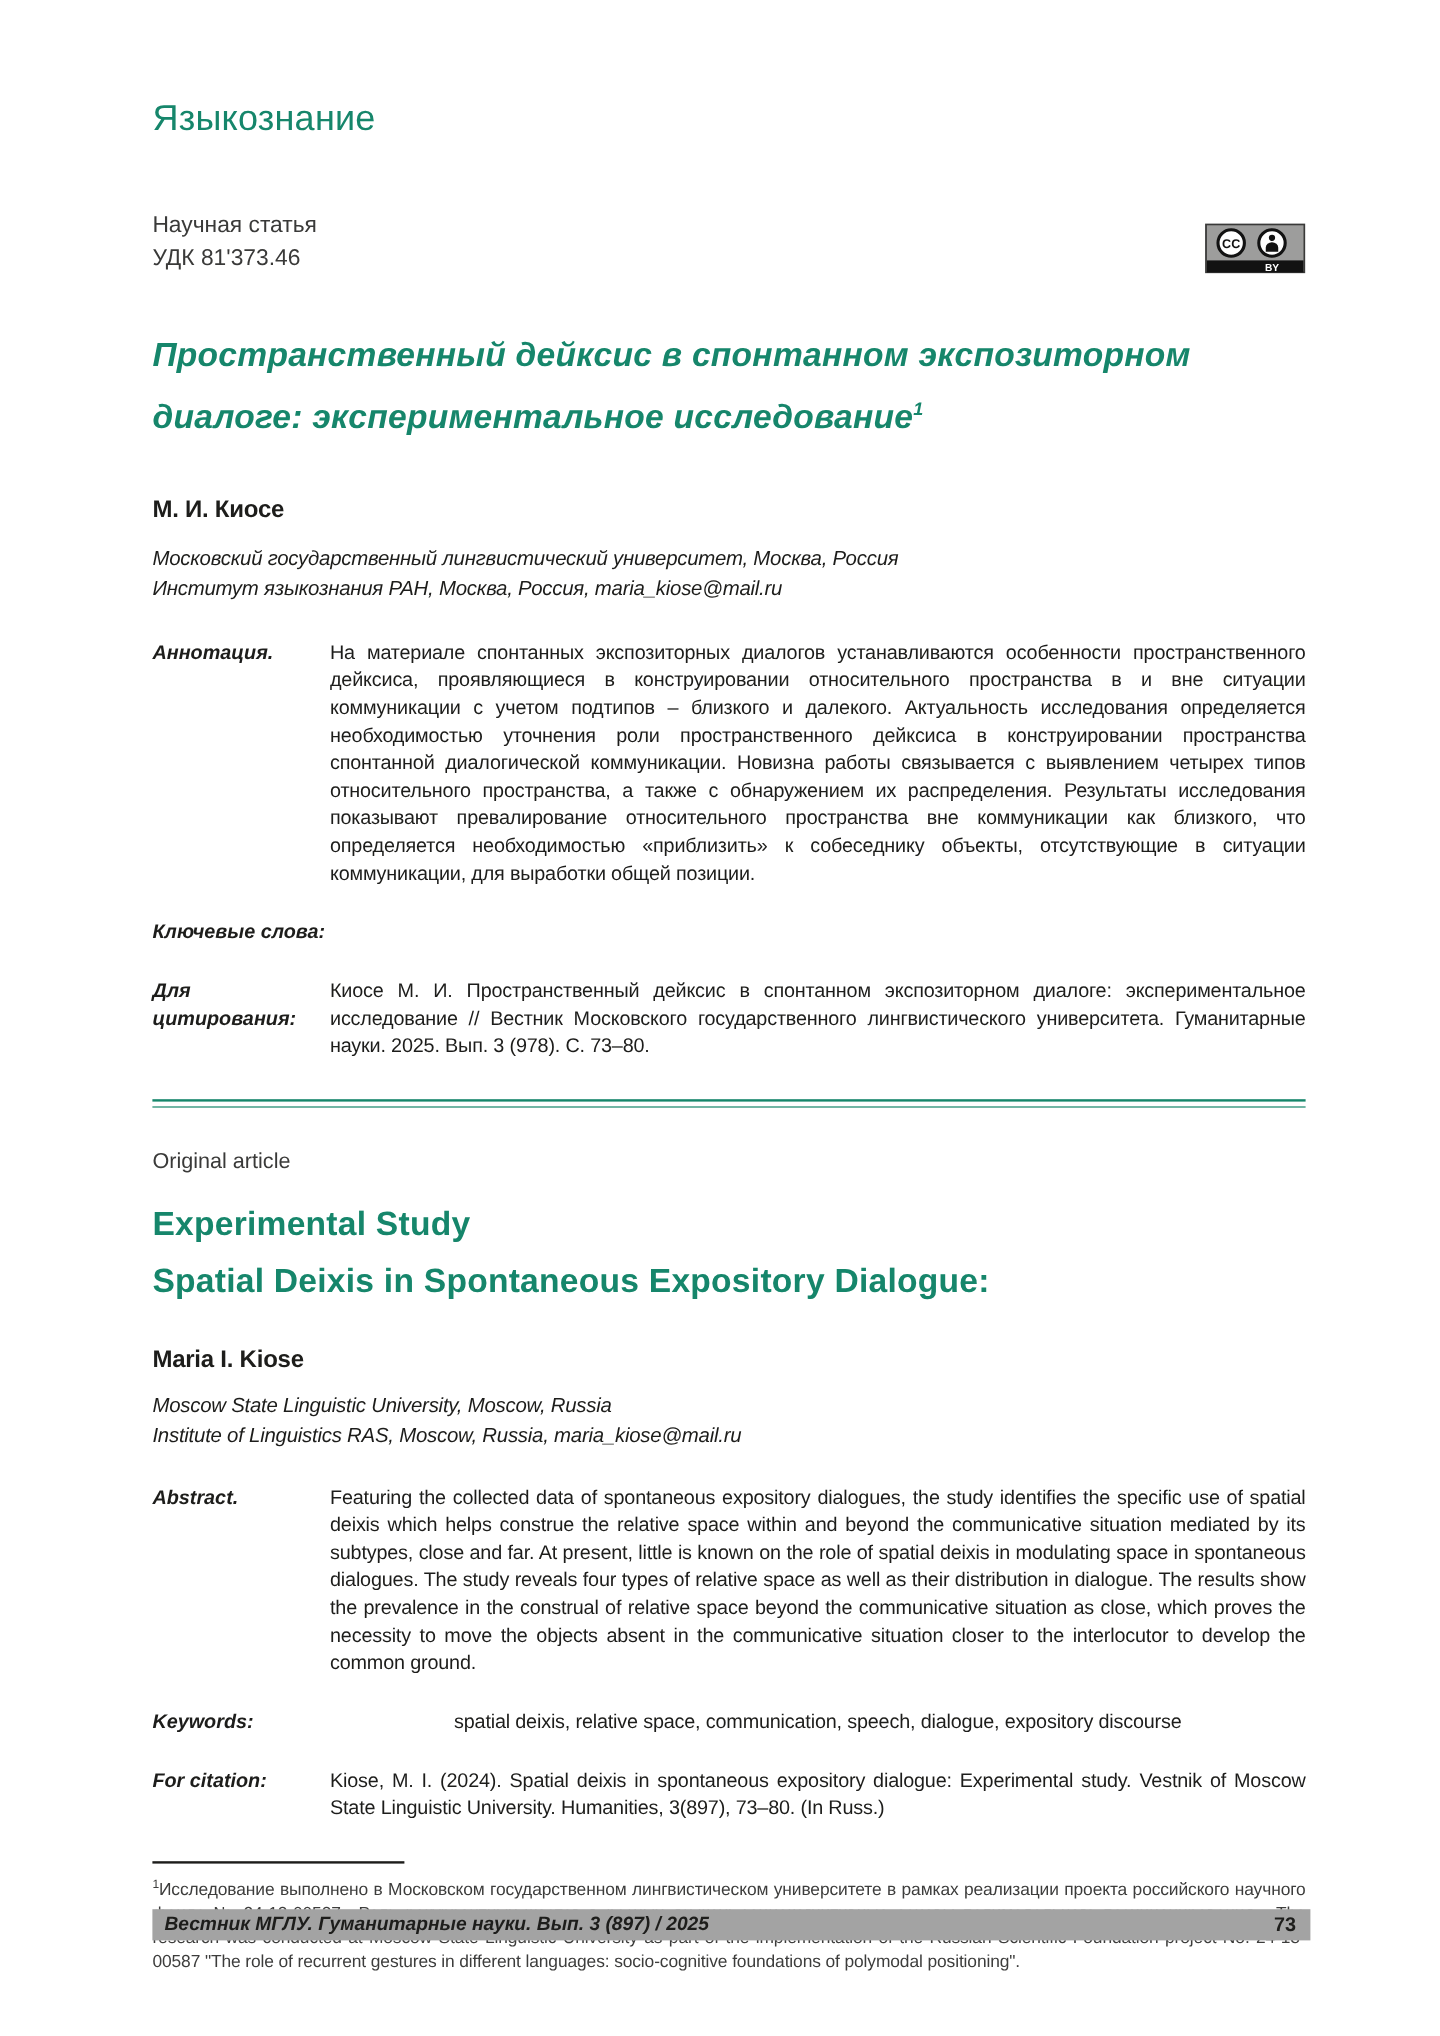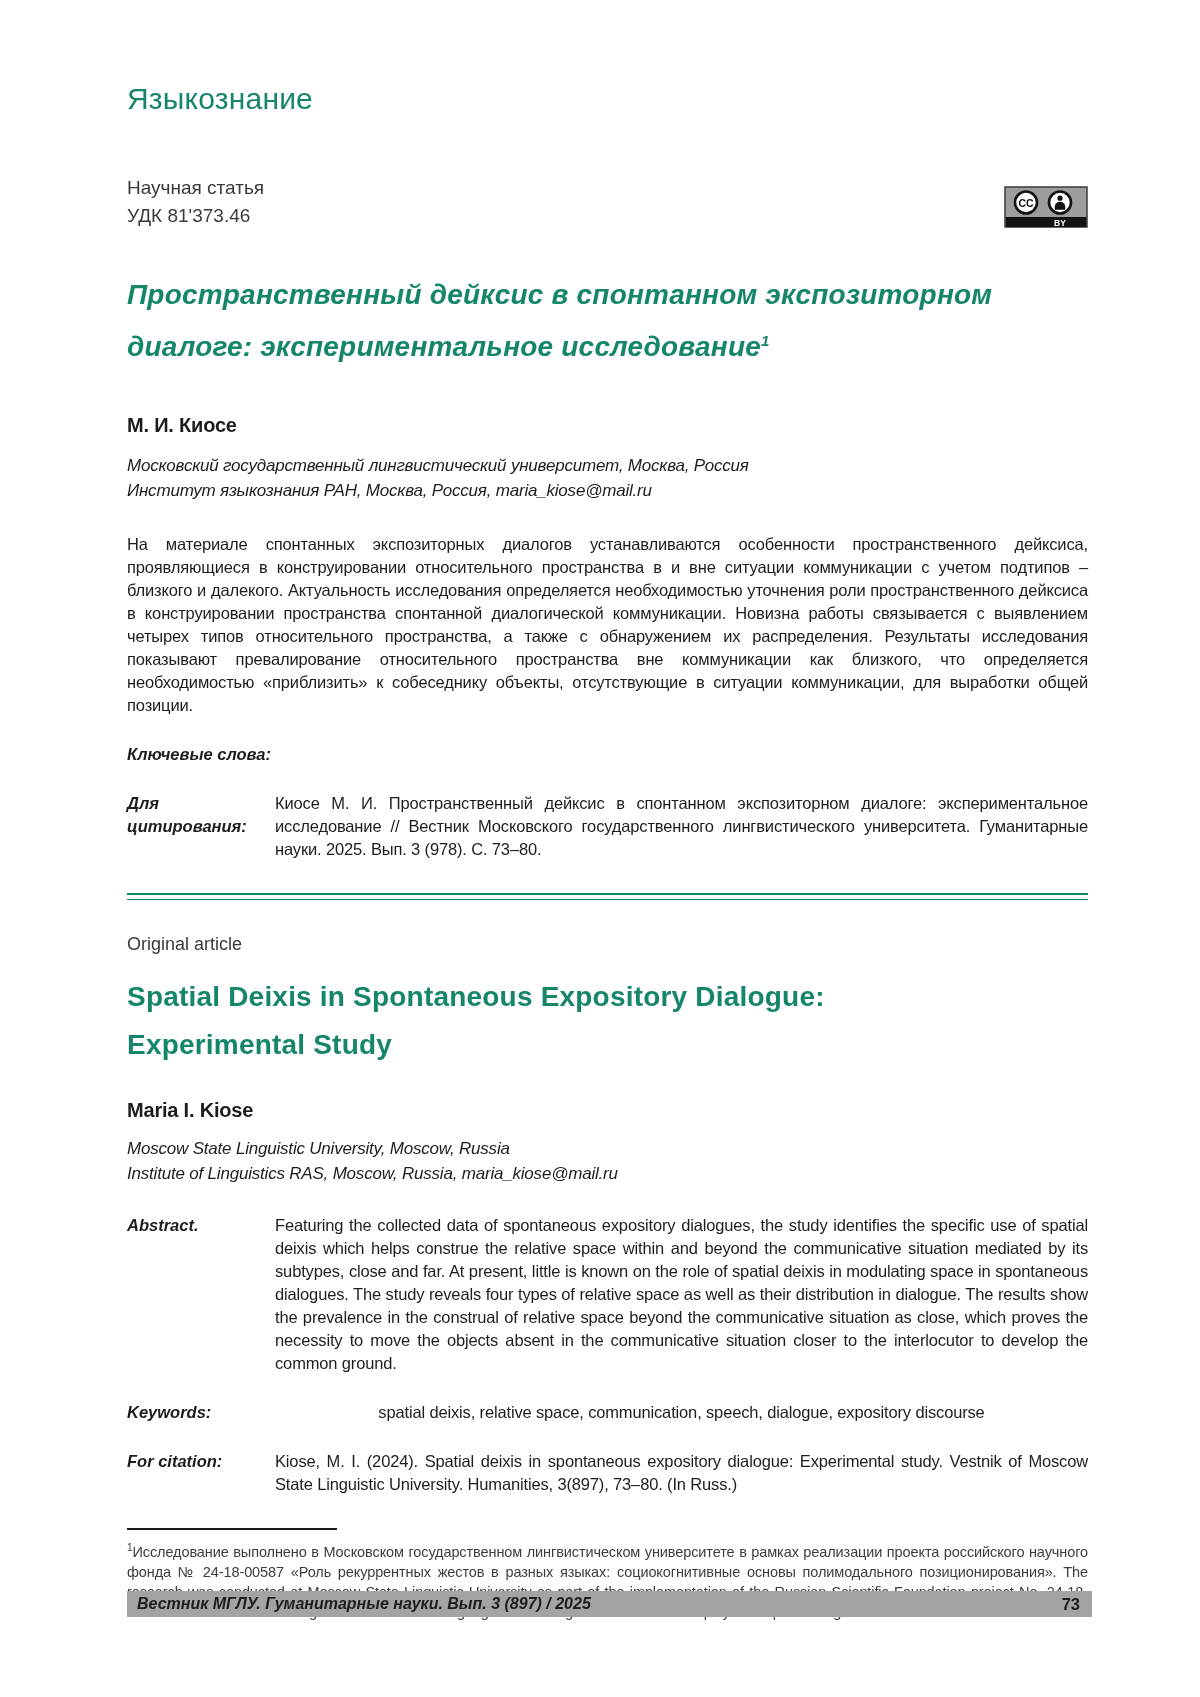--- a/index.html
+++ b/index.html
@@ -162,39 +162,40 @@
     </div>
 
     <div class="author">М. И. Киосе</div>
 
     <div class="affiliation">
       <div>Московский государственный лингвистический университет, Москва, Россия</div>
       <div>Институт языкознания РАН, Москва, Россия, maria_kiose@mail.ru</div>
     </div>
 
     <div class="row" style="margin-top:30px;">
+      <div class="label">Аннотация.</div>
       <div class="value">На материале спонтанных экспозиторных диалогов устанавливаются особенности пространственного дейксиса, проявляющиеся в конструировании относительного пространства в и вне ситуации коммуникации с учетом подтипов – близкого и далекого. Актуальность исследования определяется необходимостью уточнения роли пространственного дейксиса в конструировании пространства спонтанной диалогической коммуникации. Новизна работы связывается с выявлением четырех типов относительного пространства, а также с обнаружением их распределения. Результаты исследования показывают превалирование относительного пространства вне коммуникации как близкого, что определяется необходимостью «приблизить» к собеседнику объекты, отсутствующие в ситуации коммуникации, для выработки общей позиции.</div>
     </div>
 
     <div class="row">
       <div class="label">Ключевые слова:</div>
     </div>
 
     <div class="row">
       <div class="label">Для цитирования:</div>
       <div class="value">Киосе М. И. Пространственный дейксис в спонтанном экспозиторном диалоге: экспериментальное исследование // Вестник Московского государственного лингвистического университета. Гуманитарные науки. 2025. Вып. 3 (978). С. 73–80.</div>
     </div>
 
     <div class="teal-rule"></div>
 
     <div class="article-type-en">Original article</div>
 
     <div class="title-en">
+      <div>Experimental Study</div>
       <div>Spatial Deixis in Spontaneous Expository Dialogue:</div>
-      <div>Experimental Study</div>
     </div>
 
     <div class="author" style="margin-top:30px;">Maria I. Kiose</div>
 
     <div class="affiliation" style="margin-top:14px;">
       <div>Moscow State Linguistic University, Moscow, Russia</div>
       <div>Institute of Linguistics RAS, Moscow, Russia, maria_kiose@mail.ru</div>
     </div>
 
     <div class="row" style="margin-top:28px;">

